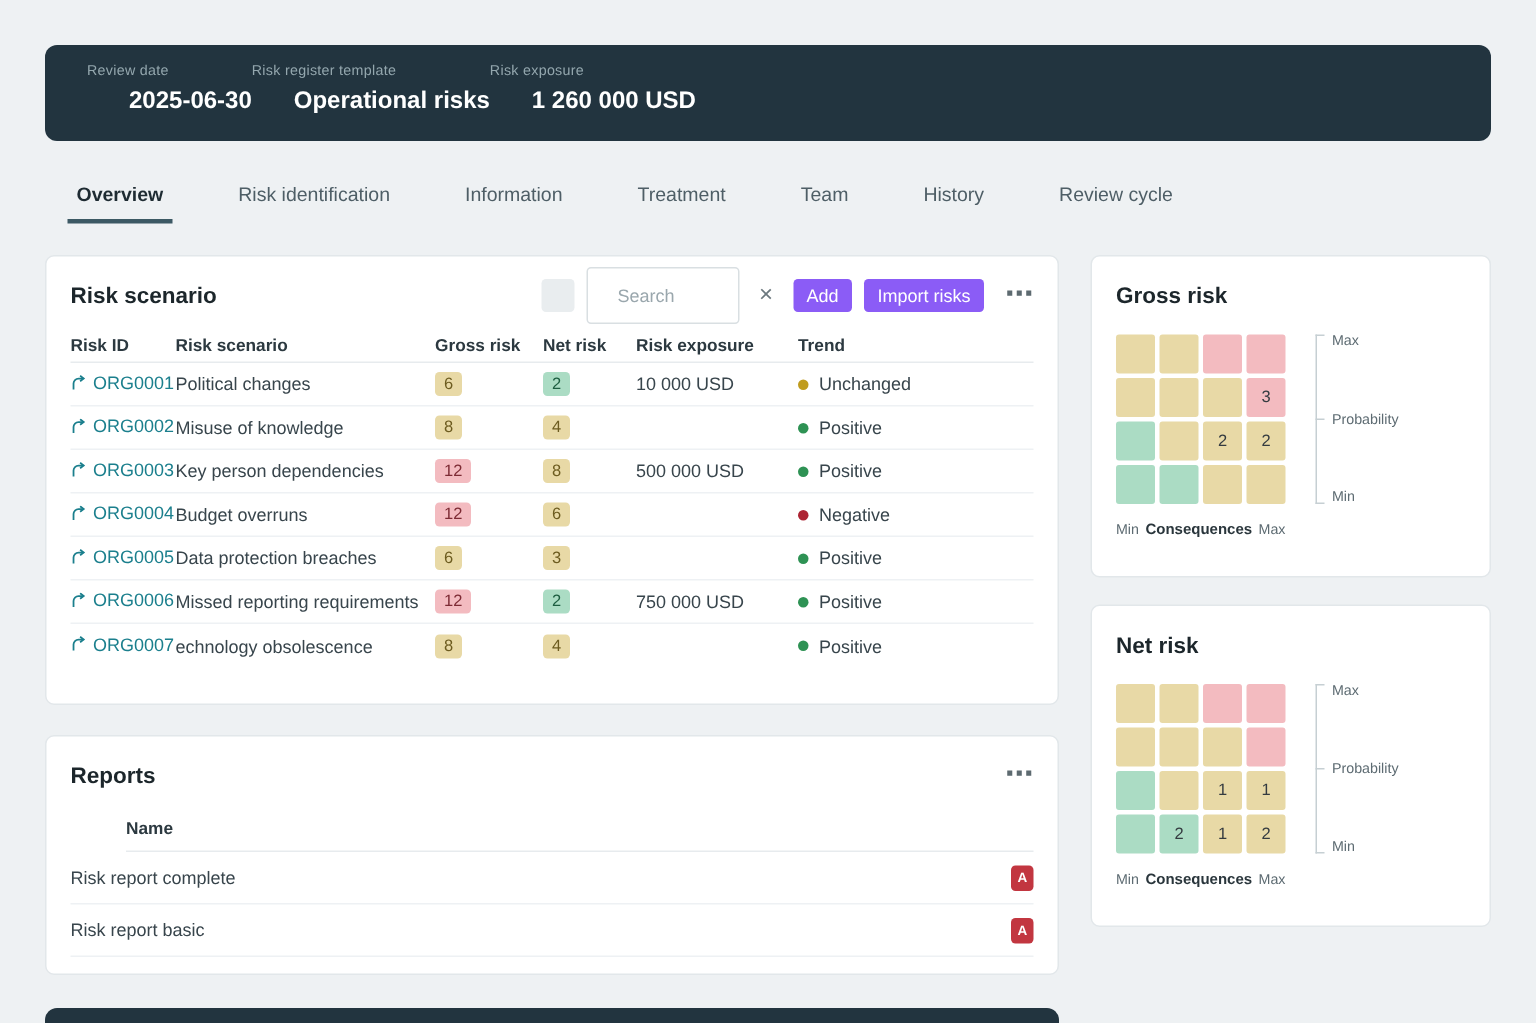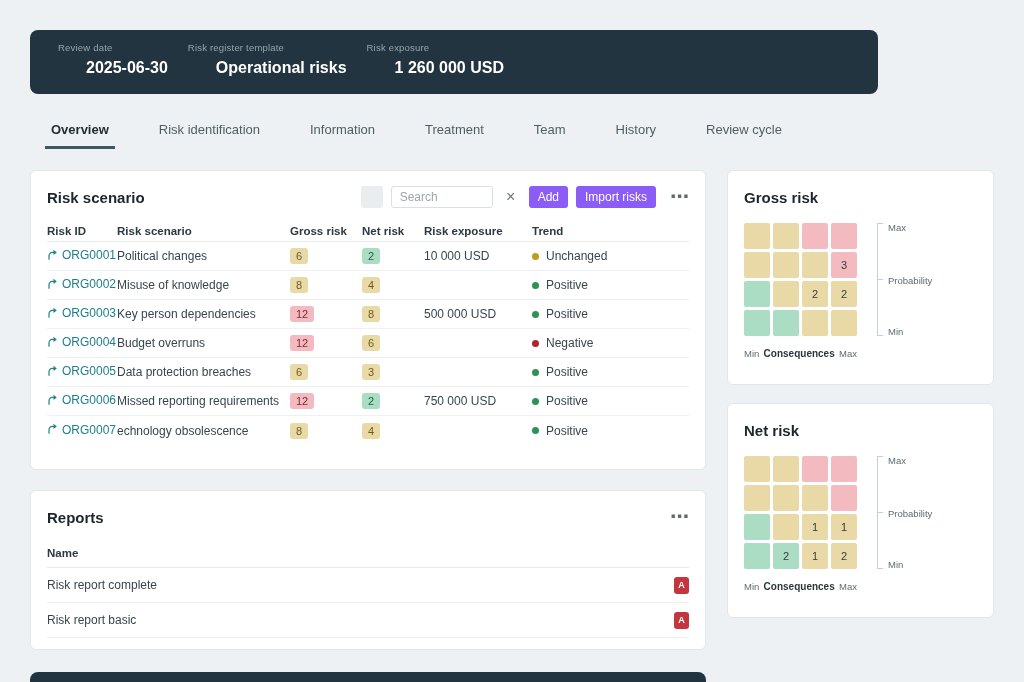--- a/index.html
+++ b/index.html
@@ -1,21 +1,21 @@
 <!DOCTYPE html>
 <html><head>
 <meta charset="utf-8">
 <style>
   * { margin:0; padding:0; box-sizing:border-box; }
   html,body { width:1024px; height:682px; overflow:hidden; }
   body { background:#eef1f3; font-family:"Liberation Sans","DejaVu Sans",sans-serif; position:relative; }
 
   
-  .summary { position:absolute; left:30px; top:30px; width:848px; height:64px;
-             background:#22343f; border-radius:8px; display:flex; gap:20px;
+  .summary { position:absolute; left:30px; top:30px; width:964px; height:64px;
+             background:#22343f; border-radius:8px; display:flex; 
              padding:12px 28px; align-items:flex-start; }
   .stat { display:flex; flex-direction:column; }
   .stat-label { font-size:9.5px; color:#94a7ae; letter-spacing:.2px; margin-bottom:6px; white-space:nowrap; }
   .stat-value { font-size:16px; color:#ffffff; font-weight:700; white-space:nowrap;margin-left:28px; }
 
   
   .tabs { position:absolute; left:30px; top:118px; width:964px; display:flex; gap:38px; padding-left:15px; }
   .tab { font-size:13px; color:#4e5e66; padding:4px 6px 9px; cursor:pointer; white-space:nowrap; }
   .tab.active { color:#1e2b32; font-weight:700; border-bottom:3px solid #3c5964; }
 
@@ -23,22 +23,22 @@
   .card { position:absolute; background:#ffffff; border:1px solid #e2e7ea; border-radius:6px; padding:14px 16px; }
   #risk-card    { left:30px;  top:170px; width:676px; height:300px; }
   #reports-card { left:30px;  top:490px; width:676px; height:160px; }
   #gross-card   { left:727px; top:170px; width:267px; height:215px; }
   #net-card     { left:727px; top:403px; width:267px; height:215px; }
 
   .card-head { display:flex; justify-content:space-between; align-items:center; height:24px; }
   .card-title { font-size:15px; font-weight:700; color:#1c262b; }
   .controls { display:flex; align-items:center; gap:8px; }
   .search-prefix { width:22px; height:22px; background:#e9edef; border-radius:3px; }
-  .search-input { width:102px; height:22px; border:1px solid #d9dfe2; border-radius:3px;
-                  padding:0 8px; font-size:12px; color:#45535a; font-family:inherit; }
+  .search-input { width:102px; height:38px; border:1px solid #d9dfe2; border-radius:3px;
+                  padding:0 20px; font-size:12px; color:#45535a; font-family:inherit; }
   .search-input::placeholder { color:#9aa7ad; }
   .clear-btn { width:20px; text-align:center; font-size:16px; color:#6b787e; cursor:pointer; line-height:1; }
   .btn { height:22px; padding:0 9px; background:#8b5cf6; color:#fff; font-size:12px;
          border:none; border-radius:3px; display:flex; align-items:center; cursor:pointer; font-family:inherit; white-space:nowrap; }
   .more { font-size:19px; color:#5d6a70; font-weight:700; line-height:.6; cursor:pointer; margin-left:6px; }
 
   
   .thead { display:flex; margin-top:16px; padding-bottom:4px; border-bottom:1px solid #e7ebee;
            font-size:11.5px; font-weight:700; color:#2c3940; }
   .trow { display:flex; align-items:center; height:29px; border-bottom:1px solid #eef1f4;
@@ -51,21 +51,21 @@
   .tan   { background:#e8d9a6; color:#6d5c20; }
   .pink  { background:#f3bbc0; color:#7d2a33; }
   .green { background:#abdcc4; color:#1d5e41; }
   .dot { width:7px; height:7px; border-radius:50%; display:inline-block; margin-right:7px; flex:none; }
   .dot.positive  { background:#2e9254; }
   .dot.negative  { background:#ad2433; }
   .dot.unchanged { background:#c09c1e; }
 
   
   .rhead { margin-top:18px; padding-bottom:8px; border-bottom:1px solid #e7ebee;
-           font-size:11.5px; font-weight:700; color:#2c3940; }
+           font-size:11.5px; font-weight:700; color:#2c3940;margin-left:37px; }
   .report-row { display:flex; justify-content:space-between; align-items:center; height:35px;
                 border-bottom:1px solid #eef1f4; font-size:12px; color:#38454c; cursor:pointer; }
   .pdf { width:15px; height:17px; background:#c23640; border-radius:3px; color:#fff;
          font-size:9px; font-weight:700; display:flex; align-items:center; justify-content:center; }
 
   
   .matrix-wrap { position:relative; margin-top:14px; width:113px; height:113px; }
   .matrix { display:grid; grid-template-columns:repeat(4,26px); grid-auto-rows:26px; gap:3px; }
   .mcell { border-radius:2px; display:flex; align-items:center; justify-content:center;
            font-size:11px; }

